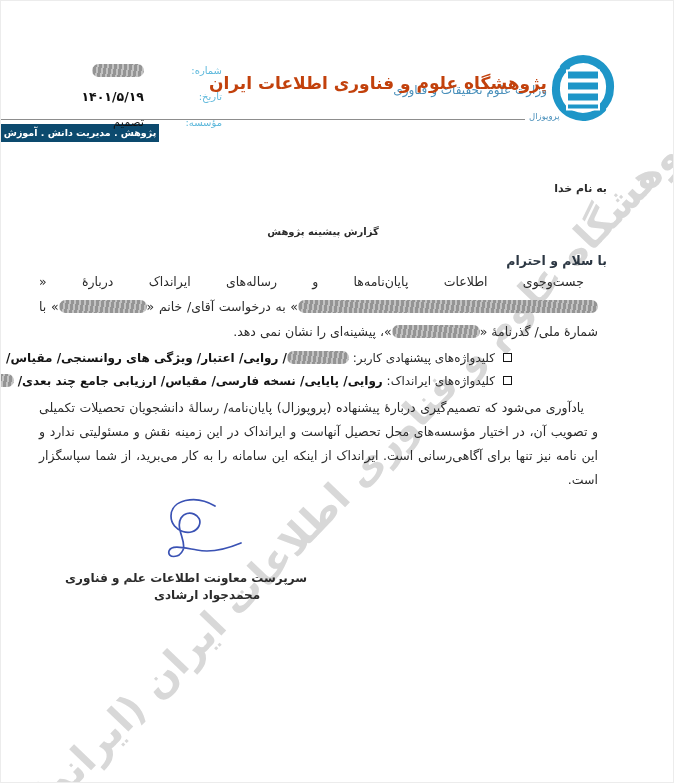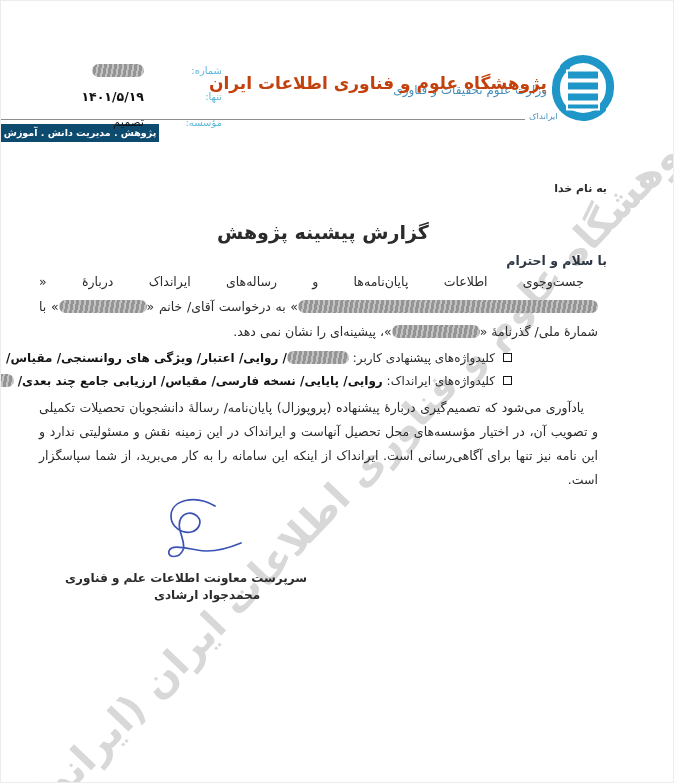--- a/index.html
+++ b/index.html
@@ -54,21 +54,21 @@
       rgba(255,255,255,.30) 0 2px, rgba(110,110,110,.35) 2px 5px);
     vertical-align:-2px;
     filter:blur(.4px);
   }
   
   .body-flow{
     position:absolute;left:38px;right:66px;top:180px;z-index:2;
     font-size:12.5px;line-height:25px;
   }
   .bismillah{font-weight:bold;font-size:11px;line-height:16px;margin-bottom:24px;}
-  .letter-title{text-align:center;font-weight:bold;font-size:19px;line-height:22px;margin-bottom:10px;letter-spacing:.5px;}
+  .letter-title{text-align:center;font-weight:bold;font-size:10px;line-height:22px;margin-bottom:10px;letter-spacing:.5px;}
   .salutation{font-weight:bold;font-size:12.5px;line-height:16px;color:#2b3642;}
   .para{text-align:justify;text-indent:14px;margin:0 9px 6px 0;}
   .para2{line-height:24px;margin-top:2px;}
   .bullets{margin:2px 95px 4px 0;}
   .bullet-row{white-space:nowrap;line-height:16px;margin-bottom:7px;font-size:12px;}
   .sq{
     display:inline-block;width:7px;height:7px;
     border:1.6px solid #141414;background:#fff;
     margin-left:8px;vertical-align:0px;
   }
@@ -94,31 +94,31 @@
           <rect x="17" y="26.5" width="32" height="9"></rect>
           <rect x="17" y="37.5" width="32" height="9"></rect>
           <rect x="17" y="48.5" width="32" height="6"></rect>
         </g>
       </g>
     </svg>
   </div>
 
   <div class="hdr ministry">وزارت علوم تحقیقات و فناوری</div>
   <div class="hdr institute">پژوهشگاه علوم و فناوری اطلاعات ایران</div>
-  <div class="hdr irandoc-small">ایرانداک</div>
+  <div class="hdr irandoc-small">پروپوزال</div>
   <div class="hdr hdr-line"></div>
   <div class="hdr banner">پژوهش . مدیریت دانش . آموزش</div>
 
   <div class="fields">
     <div class="field-row">
       <span class="field-label">شماره:</span>
       <span class="field-value"><span class="blob" style="width:52px"></span></span>
     </div>
     <div class="field-row">
-      <span class="field-label">تنها:</span>
+      <span class="field-label">تاریخ:</span>
       <span class="field-value">۱۴۰۱/۵/۱۹</span>
     </div>
     <div class="field-row">
       <span class="field-label">مؤسسه:</span>
       <span class="field-value normal">تصمیم</span>
     </div>
   </div>
 
   <div class="body-flow">
 

